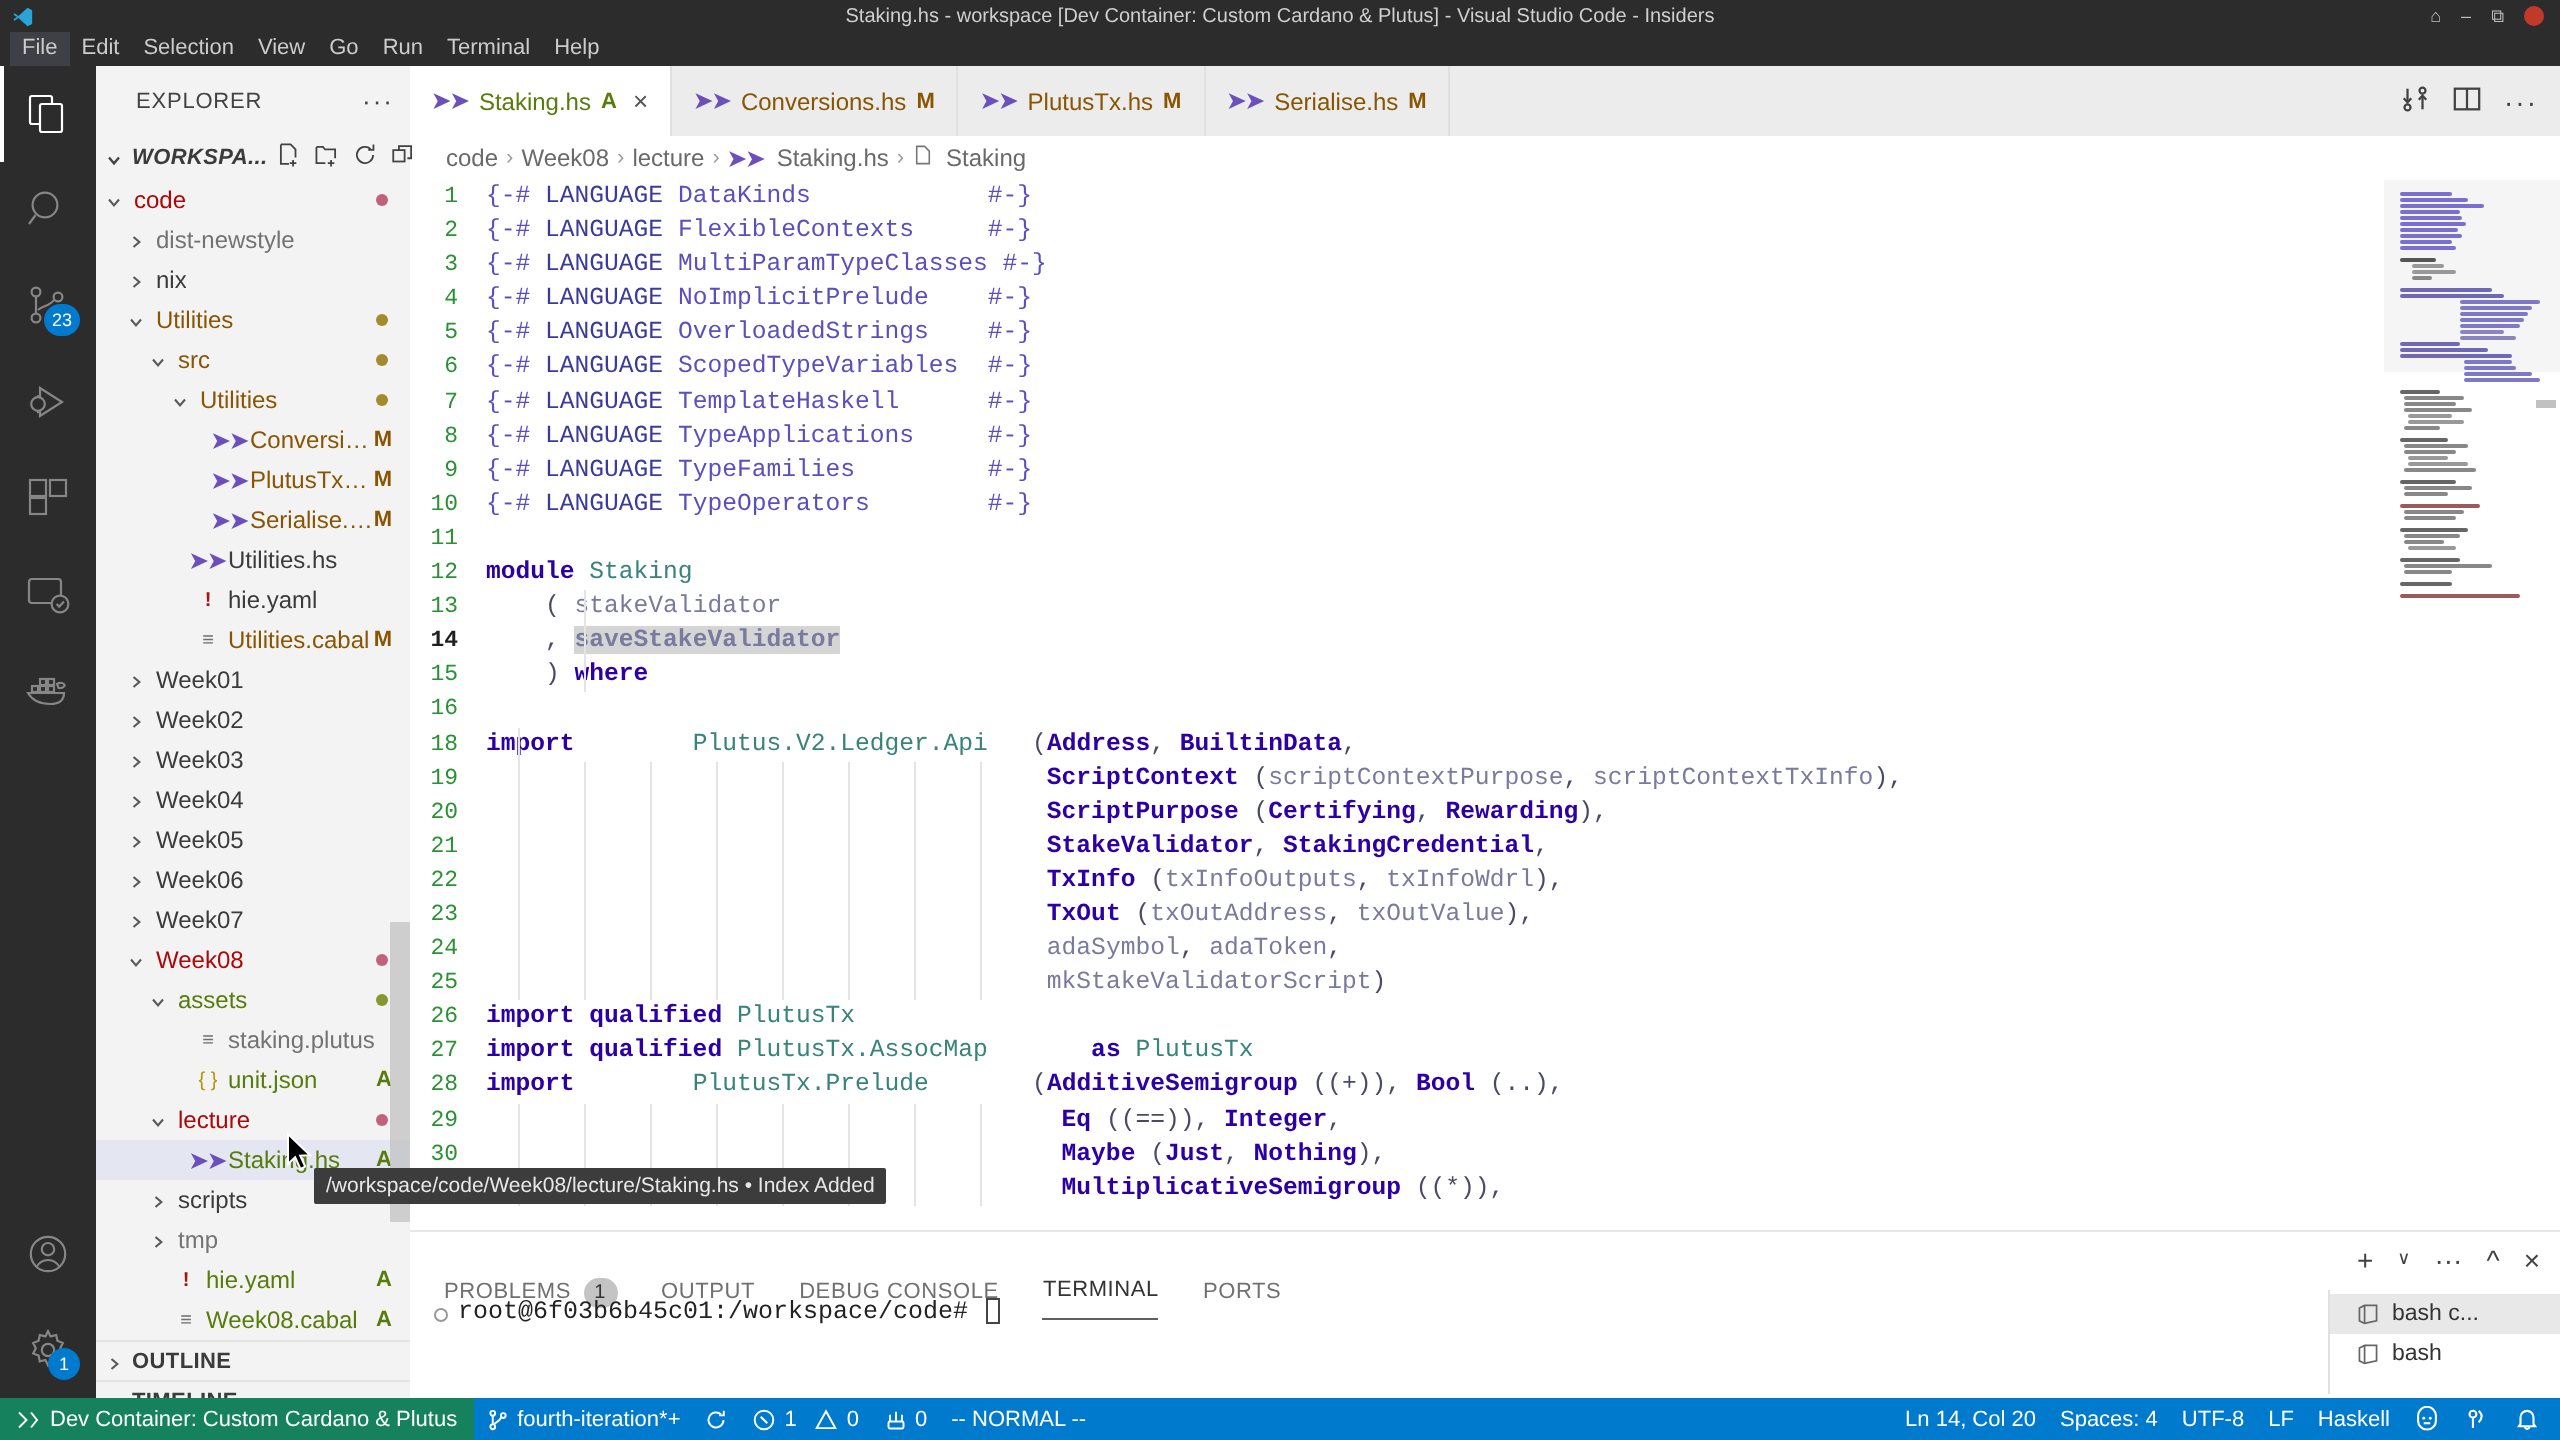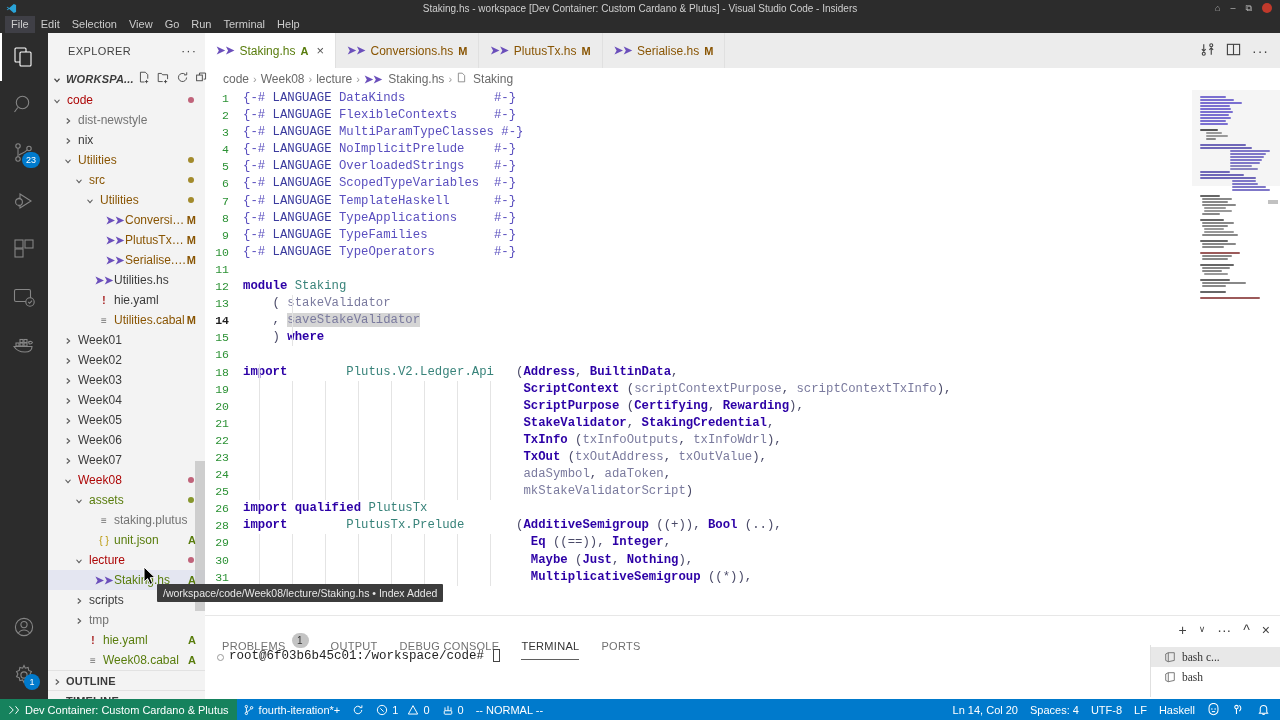--- a/index.html
+++ b/index.html
@@ -144,52 +144,52 @@
   .ind { position:absolute; top:0; bottom:0; width:1px; background:#e4e4e4; }
 
   .k-key { color:#2c00a6; font-weight:bold; }   
   .k-prag { color:#5a4fbf; }                    
   .k-lang { color:#3b3b9e; }                    
   .k-ext  { color:#5a4fbf; }                    
   .k-mod  { color:#38837a; }                    
   .k-type { color:#2c00a6; font-weight:bold; }  
   .k-fn   { color:#7a7a9e; }                    
   .k-op   { color:#4a4a68; }
-  .sel-hl { background:#d5d5d5; }
+  .sel-hl { background:#d5d5d5;font-weight:bold; }
 
   .minimap { width:88px; flex:none; background:#ffffff; position:relative; overflow:hidden; }
   .mm-canvas { position:absolute; top:6px; left:8px; right:6px; }
   .mm-line { height:2px; margin-bottom:1px; border-radius:1px; }
   .mm-slider { position:absolute; left:0; right:0; top:0; height:96px; background:rgba(0,0,0,0.04); }
   .vscroll { position:absolute; right:0; top:0; width:14px; bottom:0; }
   .vscroll-thumb { position:absolute; right:2px; width:10px; height:4px; background:#64646466; }
 
   
   .panel { height:84px; background:#ffffff; display:flex; flex-direction:column; flex:none; border-top:1px solid #e7e7e7; }
   .panel-head { height:27px; display:flex; align-items:center; padding-left:17px; flex:none; }
   .ptab {
     font-size:11px; color:#707070; letter-spacing:.3px; margin-right:22px;
-    display:flex; align-items:flex-start; gap:6px; cursor:pointer; height:27px; line-height:27px;margin-top:33px;
+    display:flex; align-items:center; gap:6px; cursor:pointer; height:27px; line-height:27px;margin-top:33px;
   }
   .ptab.active { color:#333333; border-bottom:1px solid #5f5f5f; }
   .pbadge {
     background:#c4c4c4; color:#333; border-radius:9px; min-width:17px; height:15px;
     font-size:10px; display:flex; align-items:center; justify-content:center; padding:0 5px;
   }
   .panel-actions { margin-left:auto; display:flex; align-items:center; gap:12px; padding-right:10px; color:#424242; }
   .panel-actions .gl { font-size:14px; cursor:pointer; line-height:1; }
   .panel-body { flex:1; display:flex; min-height:0; }
   .term {
     flex:1; padding:6px 0 0 12px;
     font-family:"Liberation Mono","DejaVu Sans Mono",monospace; font-size:12.5px; color:#222;
     display:flex; align-items:flex-start; gap:5px;
   }
   .term-dot { width:7px; height:7px; border:1px solid #999; border-radius:50%; margin-top:5px; flex:none; }
   .term-cursor { display:inline-block; width:7px; height:13px; border:1px solid #444; vertical-align:-2px; margin-left:4px; }
-  .term-list { width:130px; flex:none; padding-top:4px; font-size:11.5px; color:#333; position:relative;font-family:Liberation Serif, serif; }
+  .term-list { width:116px; flex:none; padding-top:4px; font-size:11.5px; color:#333; position:relative; }
   .term-list-sep { position:absolute; left:0; top:2px; bottom:2px; width:1px; background:#e0e0e0; }
   .tl-item { height:20px; display:flex; align-items:center; gap:6px; padding-left:14px; cursor:pointer; }
   .tl-item.sel { background:#e8e8e8; }
   .tl-ico { width:12px; height:12px; flex:none; }
 
   
   .statusbar {
     height:21px; background:#007acc; color:#ffffff; display:flex; align-items:center;
     font-size:11px; flex:none;
   }
@@ -673,20 +673,21 @@
             <div class="cline"><span class="ln">16</span><span class="ctext"></span></div>
             <div class="cline" style="position: relative;"><span class="ln">18</span><span class="ctext"><span class="k-key">import        </span><span class="k-mod">Plutus.V2.Ledger.Api</span><span class="k-op">   (</span><span class="k-type">Address</span><span class="k-op">, </span><span class="k-type">BuiltinData</span><span class="k-op">,</span></span><div class="ind" style="left: 54px;"></div></div>
             <div class="cline" style="position: relative;"><span class="ln">19</span><span class="ctext"><span class="k-op">                                      </span><span class="k-type">ScriptContext</span><span class="k-op"> (</span><span class="k-fn">scriptContextPurpose</span><span class="k-op">, </span><span class="k-fn">scriptContextTxInfo</span><span class="k-op">),</span></span><div class="ind" style="left: 54px;"></div><div class="ind" style="left: 87px;"></div><div class="ind" style="left: 120px;"></div><div class="ind" style="left: 153px;"></div><div class="ind" style="left: 186px;"></div><div class="ind" style="left: 219px;"></div><div class="ind" style="left: 252px;"></div><div class="ind" style="left: 285px;"></div></div>
             <div class="cline" style="position: relative;"><span class="ln">20</span><span class="ctext"><span class="k-op">                                      </span><span class="k-type">ScriptPurpose</span><span class="k-op"> (</span><span class="k-type">Certifying</span><span class="k-op">, </span><span class="k-type">Rewarding</span><span class="k-op">),</span></span><div class="ind" style="left: 54px;"></div><div class="ind" style="left: 87px;"></div><div class="ind" style="left: 120px;"></div><div class="ind" style="left: 153px;"></div><div class="ind" style="left: 186px;"></div><div class="ind" style="left: 219px;"></div><div class="ind" style="left: 252px;"></div><div class="ind" style="left: 285px;"></div></div>
             <div class="cline" style="position: relative;"><span class="ln">21</span><span class="ctext"><span class="k-op">                                      </span><span class="k-type">StakeValidator</span><span class="k-op">, </span><span class="k-type">StakingCredential</span><span class="k-op">,</span></span><div class="ind" style="left: 54px;"></div><div class="ind" style="left: 87px;"></div><div class="ind" style="left: 120px;"></div><div class="ind" style="left: 153px;"></div><div class="ind" style="left: 186px;"></div><div class="ind" style="left: 219px;"></div><div class="ind" style="left: 252px;"></div><div class="ind" style="left: 285px;"></div></div>
             <div class="cline" style="position: relative;"><span class="ln">22</span><span class="ctext"><span class="k-op">                                      </span><span class="k-type">TxInfo</span><span class="k-op"> (</span><span class="k-fn">txInfoOutputs</span><span class="k-op">, </span><span class="k-fn">txInfoWdrl</span><span class="k-op">),</span></span><div class="ind" style="left: 54px;"></div><div class="ind" style="left: 87px;"></div><div class="ind" style="left: 120px;"></div><div class="ind" style="left: 153px;"></div><div class="ind" style="left: 186px;"></div><div class="ind" style="left: 219px;"></div><div class="ind" style="left: 252px;"></div><div class="ind" style="left: 285px;"></div></div>
             <div class="cline" style="position: relative;"><span class="ln">23</span><span class="ctext"><span class="k-op">                                      </span><span class="k-type">TxOut</span><span class="k-op"> (</span><span class="k-fn">txOutAddress</span><span class="k-op">, </span><span class="k-fn">txOutValue</span><span class="k-op">),</span></span><div class="ind" style="left: 54px;"></div><div class="ind" style="left: 87px;"></div><div class="ind" style="left: 120px;"></div><div class="ind" style="left: 153px;"></div><div class="ind" style="left: 186px;"></div><div class="ind" style="left: 219px;"></div><div class="ind" style="left: 252px;"></div><div class="ind" style="left: 285px;"></div></div>
             <div class="cline" style="position: relative;"><span class="ln">24</span><span class="ctext"><span class="k-op">                                      </span><span class="k-fn">adaSymbol</span><span class="k-op">, </span><span class="k-fn">adaToken</span><span class="k-op">,</span></span><div class="ind" style="left: 54px;"></div><div class="ind" style="left: 87px;"></div><div class="ind" style="left: 120px;"></div><div class="ind" style="left: 153px;"></div><div class="ind" style="left: 186px;"></div><div class="ind" style="left: 219px;"></div><div class="ind" style="left: 252px;"></div><div class="ind" style="left: 285px;"></div></div>
             <div class="cline" style="position: relative;"><span class="ln">25</span><span class="ctext"><span class="k-op">                                      </span><span class="k-fn">mkStakeValidatorScript</span><span class="k-op">)</span></span><div class="ind" style="left: 54px;"></div><div class="ind" style="left: 87px;"></div><div class="ind" style="left: 120px;"></div><div class="ind" style="left: 153px;"></div><div class="ind" style="left: 186px;"></div><div class="ind" style="left: 219px;"></div><div class="ind" style="left: 252px;"></div><div class="ind" style="left: 285px;"></div></div>
             <div class="cline"><span class="ln">26</span><span class="ctext"><span class="k-key">import qualified </span><span class="k-mod">PlutusTx</span></span></div>
+            <div class="cline"><span class="ln">27</span><span class="ctext"><span class="k-key">import qualified </span><span class="k-mod">PlutusTx.AssocMap</span><span class="k-key">       as </span><span class="k-mod">PlutusTx</span></span></div>
             <div class="cline"><span class="ln">28</span><span class="ctext"><span class="k-key">import        </span><span class="k-mod">PlutusTx.Prelude</span><span class="k-op">       (</span><span class="k-type">AdditiveSemigroup</span><span class="k-op"> ((+)), </span><span class="k-type">Bool</span><span class="k-op"> (..),</span></span></div>
             <div class="cline" style="position: relative;"><span class="ln">29</span><span class="ctext"><span class="k-op">                                       </span><span class="k-type">Eq</span><span class="k-op"> ((==)), </span><span class="k-type">Integer</span><span class="k-op">,</span></span><div class="ind" style="left: 54px;"></div><div class="ind" style="left: 87px;"></div><div class="ind" style="left: 120px;"></div><div class="ind" style="left: 153px;"></div><div class="ind" style="left: 186px;"></div><div class="ind" style="left: 219px;"></div><div class="ind" style="left: 252px;"></div><div class="ind" style="left: 285px;"></div></div>
             <div class="cline" style="position: relative;"><span class="ln">30</span><span class="ctext"><span class="k-op">                                       </span><span class="k-type">Maybe</span><span class="k-op"> (</span><span class="k-type">Just</span><span class="k-op">, </span><span class="k-type">Nothing</span><span class="k-op">),</span></span><div class="ind" style="left: 54px;"></div><div class="ind" style="left: 87px;"></div><div class="ind" style="left: 120px;"></div><div class="ind" style="left: 153px;"></div><div class="ind" style="left: 186px;"></div><div class="ind" style="left: 219px;"></div><div class="ind" style="left: 252px;"></div><div class="ind" style="left: 285px;"></div></div>
             <div class="cline" style="position: relative;"><span class="ln">31</span><span class="ctext"><span class="k-op">                                       </span><span class="k-type">MultiplicativeSemigroup</span><span class="k-op"> ((*)),</span></span><div class="ind" style="left: 54px;"></div><div class="ind" style="left: 87px;"></div><div class="ind" style="left: 120px;"></div><div class="ind" style="left: 153px;"></div><div class="ind" style="left: 186px;"></div><div class="ind" style="left: 219px;"></div><div class="ind" style="left: 252px;"></div><div class="ind" style="left: 285px;"></div></div>
           </div>
         <div class="minimap">
           <div class="mm-slider"></div>
           <div class="mm-canvas" id="minimap">
               <div class="mm-line" style="margin-left: 0px; width: 26px; background: rgb(122, 111, 208);"></div>
               <div class="mm-line" style="margin-left: 0px; width: 34px; background: rgb(122, 111, 208);"></div>

